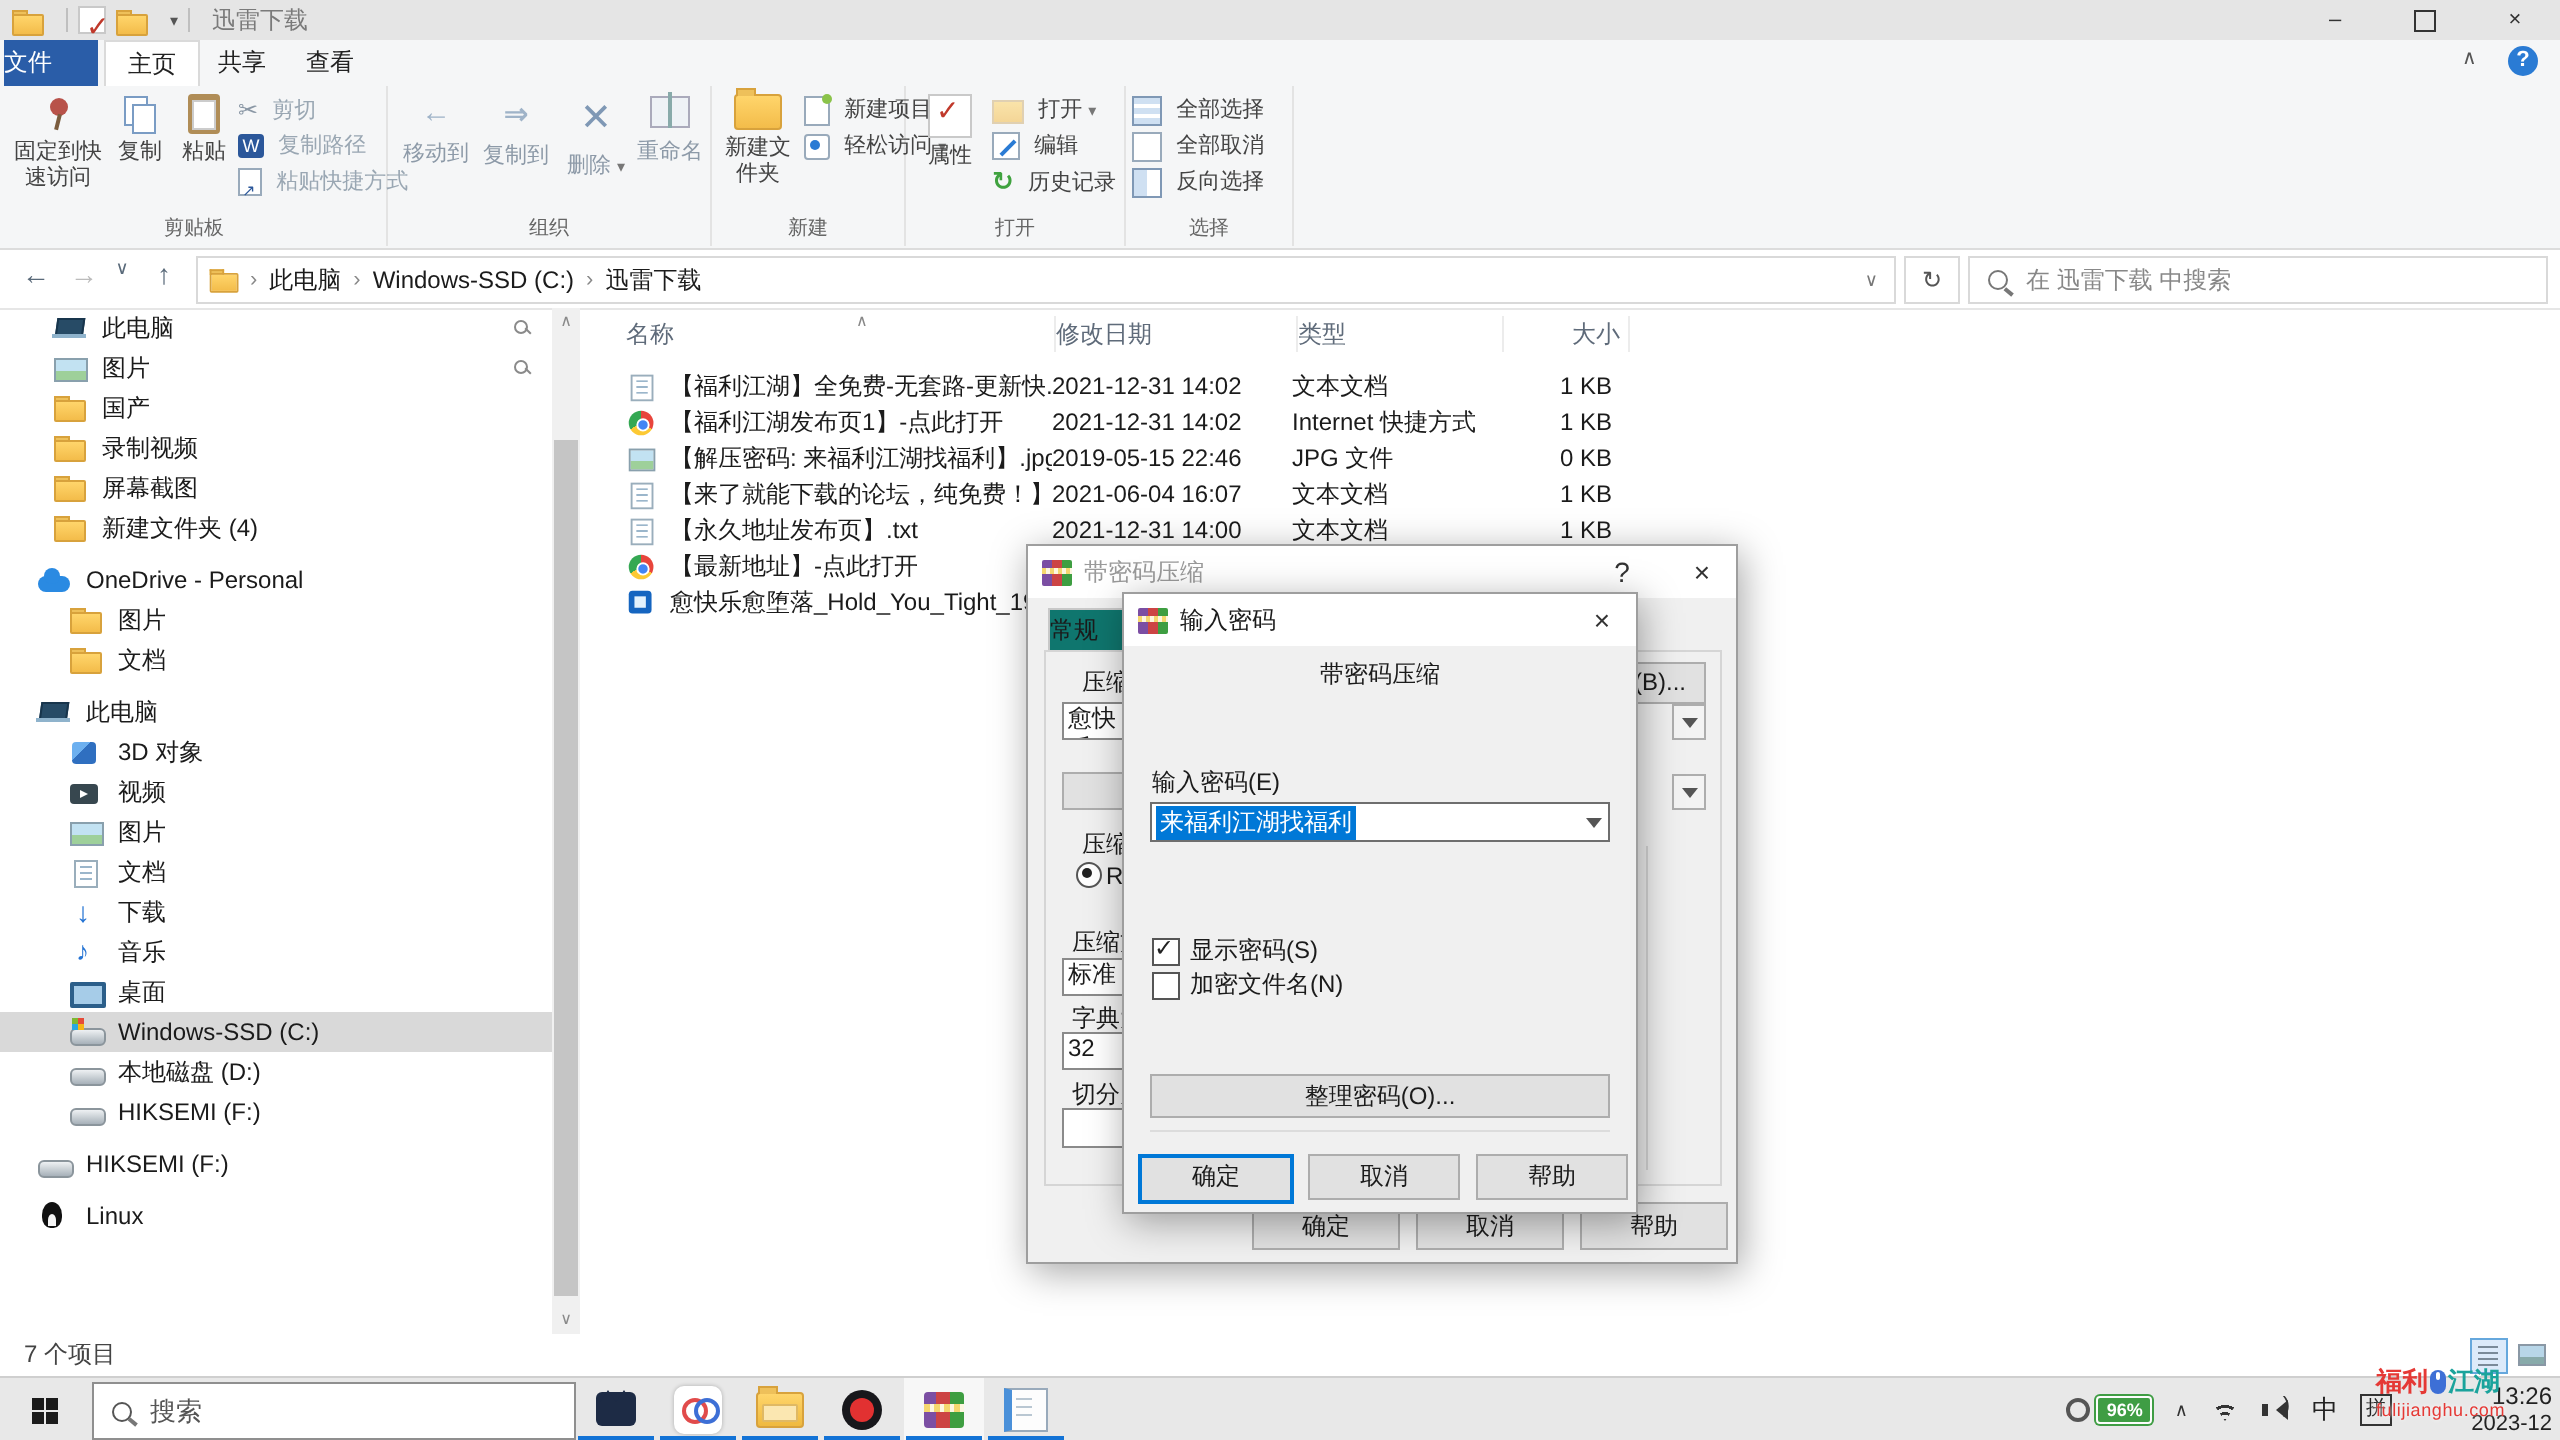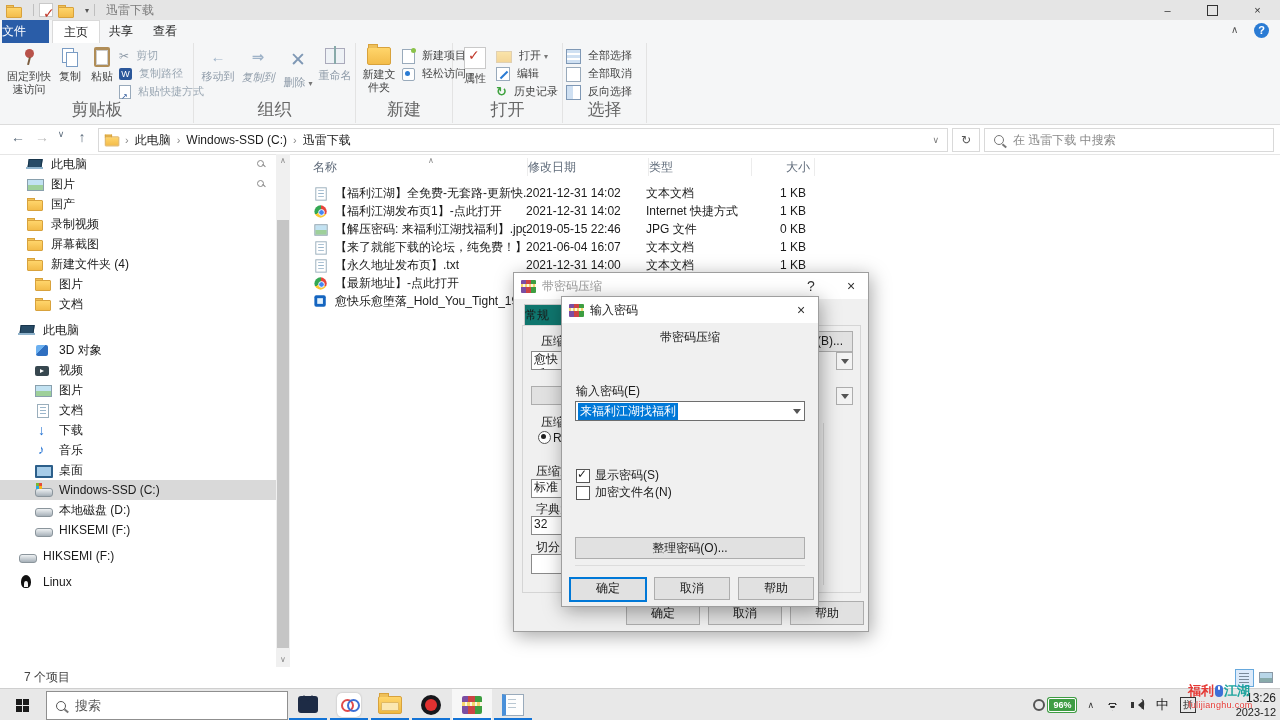--- a/index.html
+++ b/index.html
@@ -20,21 +20,21 @@
   #tabsrow{left:0;top:20px;width:1280px;height:23px;background:#f5f6f7}
   #file-tab{position:absolute;left:2px;top:0;width:47px;height:23px;background:#2a5da8;color:#fff;text-align:left;line-height:23px}
   .rtab{position:absolute;top:0;height:22px;line-height:22px;padding:0 11px;color:#222}
   .rtab.sel{background:#fff;border:1px solid #dadada;border-bottom:none}
   #ribbon-min{left:1231px;top:24px;color:#555;font-size:10px}
   #ribbon-help{left:1254px;top:23px;width:15px;height:15px;border-radius:50%;background:#2a7bd4;color:#fff;
     font-weight:bold;font-size:11px;text-align:center;line-height:15px}
   
   #ribbon{left:0;top:43px;width:1280px;height:81px;background:#f5f6f7;border-bottom:1px solid #dcdcdc}
   .rgroup{position:absolute;top:0;height:80px;border-right:1px solid #e3e3e3}
-  .rgroup-label{position:absolute;bottom:2px;left:1px;right:0;text-align:center;color:#666;font-size:17px}
+  .rgroup-label{position:absolute;bottom:2px;left:1px;right:0;text-align:center;color:#666;font-size:10px}
   .rbtn-lg{position:absolute;top:2px;height:58px;text-align:center;color:#444;font-size:11px;line-height:13px}
   .rbtn-lg .rico{display:block;margin:2px auto 3px}
   .rbtn-md{position:absolute;top:2px;height:58px;text-align:center;color:#8d9aa8;font-size:11px}
   .rbtn-md .rico{display:block;margin:3px auto 4px}
   .rbtn-sm{position:absolute;height:18px;line-height:18px;color:#444;font-size:11px;text-align:left;white-space:nowrap}
   .rbtn-sm .rico{display:inline-block;vertical-align:middle;margin-right:4px}
   .rbtn-sm.caret::after,.rbtn-md.caret::after{content:"▾";font-size:8px;color:#777;margin-left:3px}
   .dim{color:#9aa7b3}
   
   .rico{position:relative}
@@ -139,21 +139,21 @@
   #filepane{left:295px;top:154px;width:985px;height:513px}
   #fl-header{display:flex;height:26px;align-items:center;color:#5f6b7a;padding-left:18px}
   .hc{border-right:1px solid #ececec;height:18px;line-height:18px;position:relative}
   .c-name{width:214px}.c-date{width:120px}.c-type{width:102px}.c-size{width:58px;text-align:right;padding-right:4px}
   #sort-caret{position:absolute;left:115px;top:-6px;color:#888;font-size:8px}
   .fl-row{display:flex;height:18px;align-items:center;padding-left:18px}
   .fl-row .ico{margin-right:5px;transform:scale(.95)}
   .fl-name{white-space:nowrap;overflow:hidden}
   
   #statusbar{left:0;top:667px;width:1280px;height:21px;background:#fff;display:flex;align-items:center}
-  #items-count{padding-left:24px;color:#444}
+  #items-count{padding-left:12px;color:#444}
   #view-btns{position:absolute;right:6px;top:2px;display:flex;gap:3px}
   .vwb{width:17px;height:16px;position:relative}
   .vwb.active{border:1px solid #66a8dd;background:#dceafa}
   .vw-details::after{content:"";position:absolute;left:3px;top:3px;width:10px;height:10px;
      background:repeating-linear-gradient(#7a8a99 0 1px,transparent 1px 3px)}
   .vw-thumbs::after{content:"";position:absolute;left:2px;top:3px;width:12px;height:9px;border:1px solid #8a98a5;
      background:linear-gradient(180deg,#b8d6e8 60%,#8aa 40%)}
   
   #taskbar{left:0;top:688px;width:1280px;height:32px;background:#e8e8e8;border-top:1px solid #cfcfcf}
   #start{position:absolute;left:0;top:0;width:44px;height:32px;display:flex;align-items:center;justify-content:center}
@@ -297,21 +297,21 @@
       </div>
     <div class="rgroup-label">剪贴板</div>
   </div>
   <div class="rgroup" style="left:193px;width:162px">
     <div>
 
         <div class="rbtn-md og" style="left: 6px; width: 38px;">
           <span class="rico ri-move"></span>
           <span>移动到</span></div>
 
-        <div class="rbtn-md og" style="left: 46px; width: 38px; font-style: italic;">
+        <div class="rbtn-md og" style="left: 46px; width: 38px;">
           <span class="rico ri-copyto"></span>
           <span>复制到</span></div>
 
         <div class="rbtn-md og caret" style="left: 88px; width: 34px;">
           <span class="rico ri-del"></span>
           <span>删除</span></div>
 
         <div class="rbtn-md og" style="left: 124px; width: 36px;">
           <span class="rico ri-ren"></span>
           <span>重命名</span></div>
@@ -426,20 +426,25 @@
       <span class="side-label">屏幕截图</span>
 
     </div>
 
     <div class="side-row">
       <span class="ico ic-folder"></span>
       <span class="side-label">新建文件夹 (4)</span>
 
     </div>
 
+    <div class="side-row l0 gap">
+      <span class="ico ic-cloud"></span>
+      <span class="side-label">OneDrive - Personal</span>
+
+    </div>
 
     <div class="side-row l1">
       <span class="ico ic-folder"></span>
       <span class="side-label">图片</span>
 
     </div>
 
     <div class="side-row l1">
       <span class="ico ic-folder"></span>
       <span class="side-label">文档</span>

